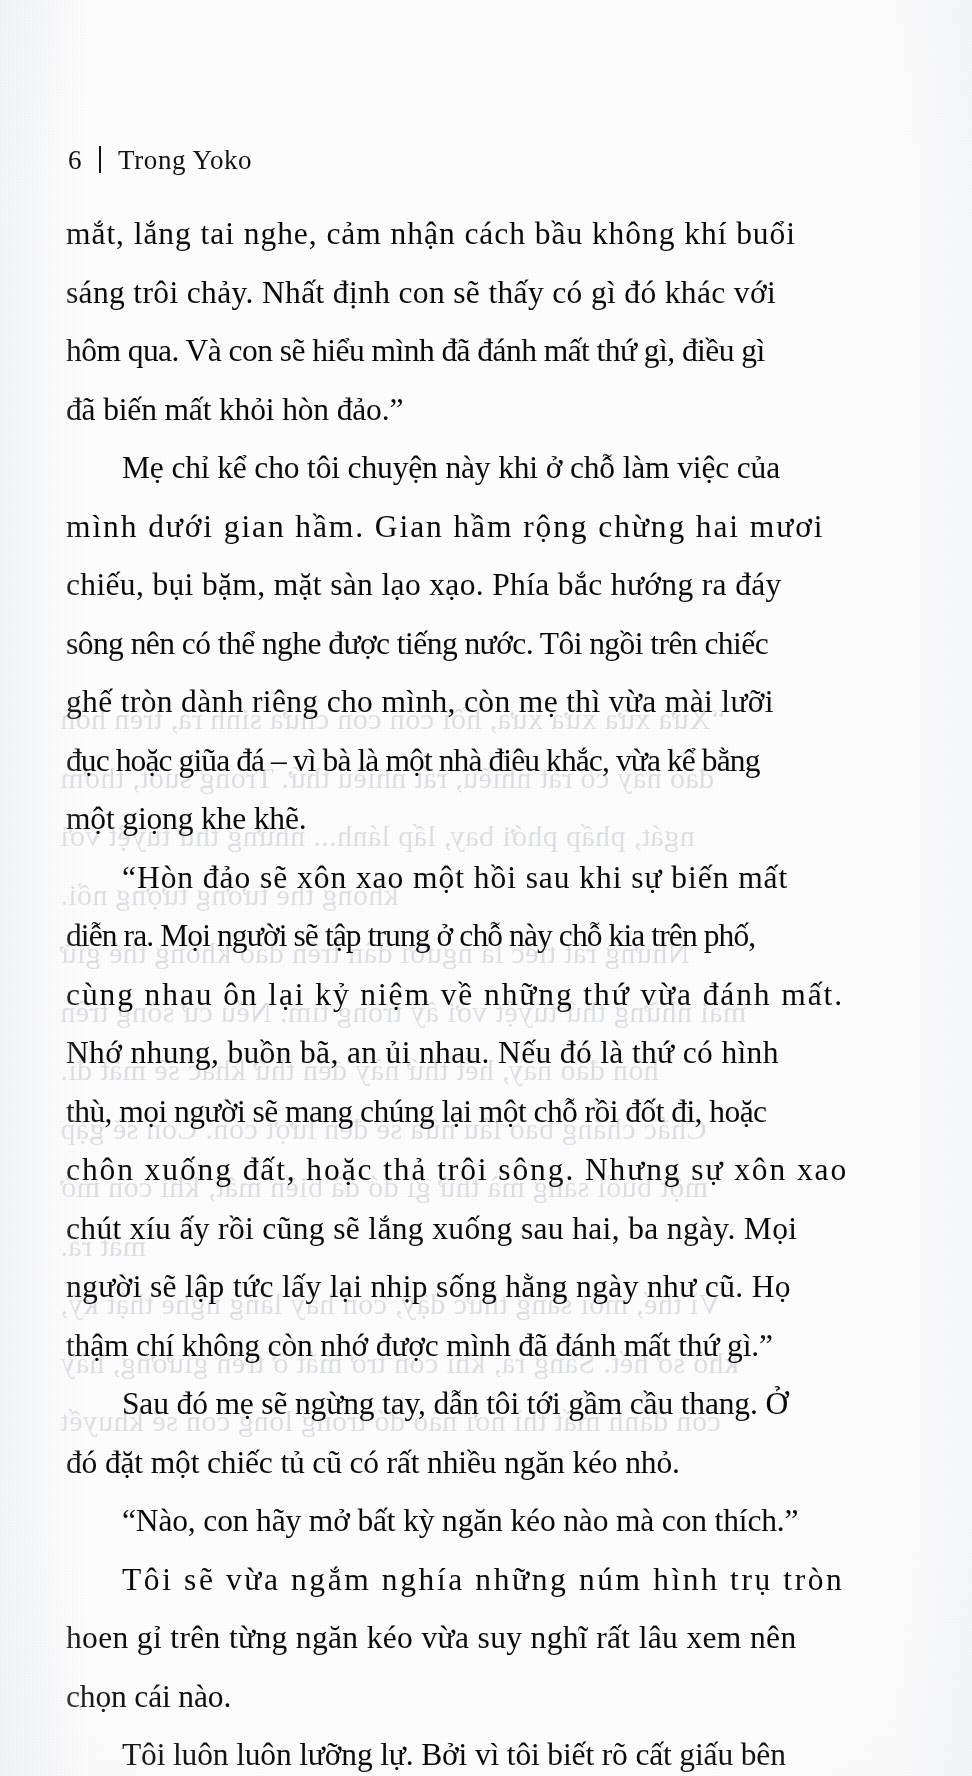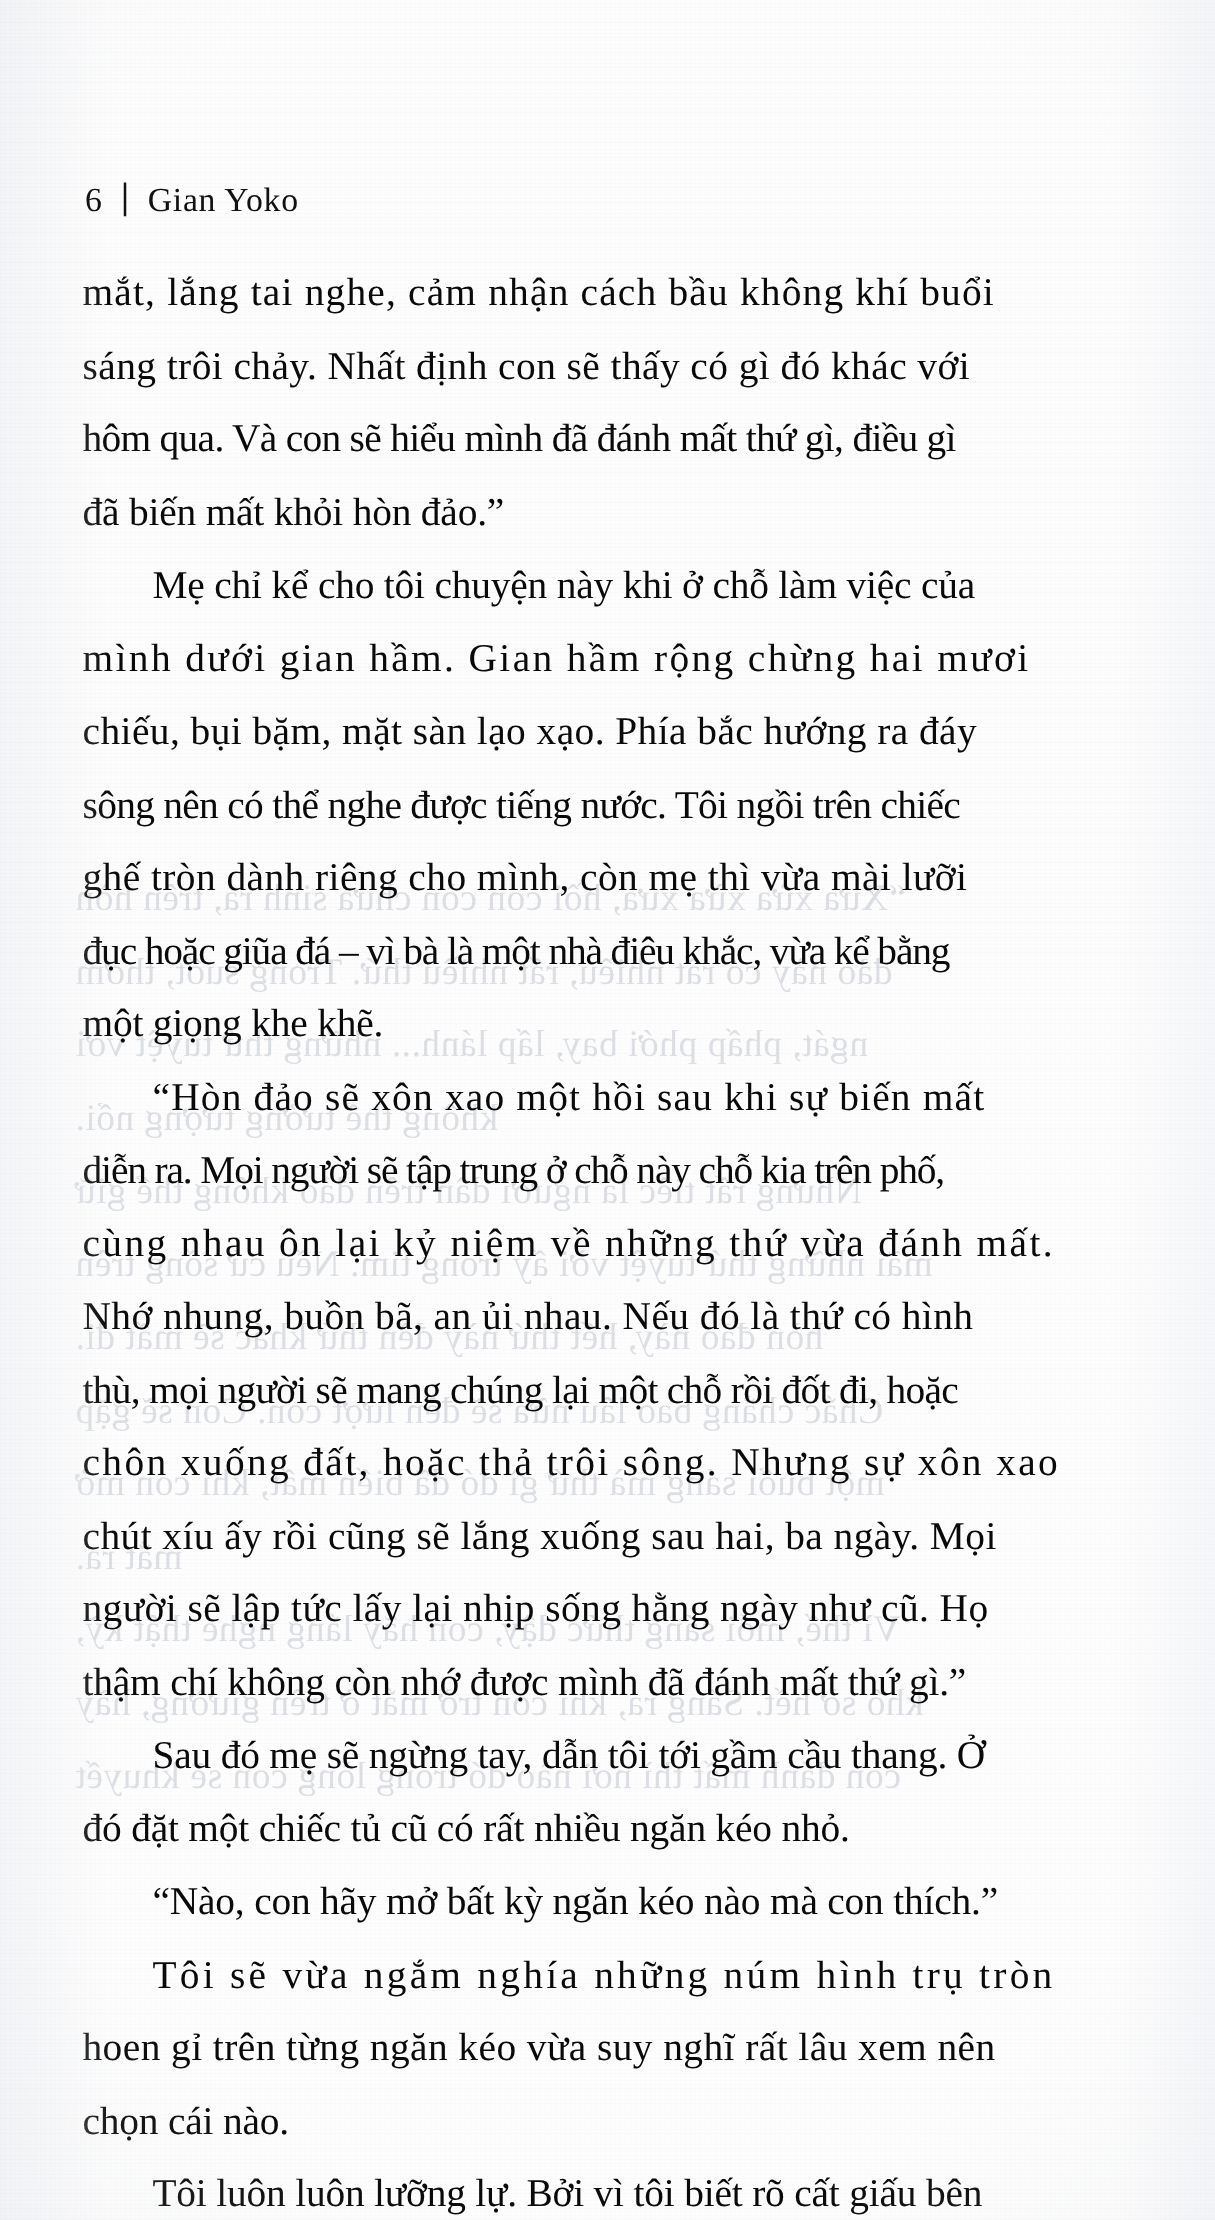--- a/index.html
+++ b/index.html
@@ -117,21 +117,21 @@
 </head>
 <body>
 
 <div class="page">
 
   <div class="showthrough" id="showthrough"><div>“Xưa xửa xừa xưa, hồi con còn chưa sinh ra, trên hòn</div><div>đảo này có rất nhiều, rất nhiều thứ. Trong suốt, thơm</div><div>ngát, phấp phới bay, lấp lánh... những thứ tuyệt vời</div><div>không thể tưởng tượng nổi.</div><div>Nhưng rất tiếc là người dân trên đảo không thể giữ</div><div>mãi những thứ tuyệt vời ấy trong tim. Nếu cứ sống trên</div><div>hòn đảo này, hết thứ này đến thứ khác sẽ mất đi.</div><div>Chắc chẳng bao lâu nữa sẽ đến lượt con. Con sẽ gặp</div><div>một buổi sáng mà thứ gì đó đã biến mất, khi con mở</div><div>mắt ra.</div><div>Vì thế, mỗi sáng thức dậy, con hãy lắng nghe thật kỹ,</div><div>khô sờ hết. Sáng ra, khi con trở mắt ở trên giường, hãy</div><div>con đánh mất thì nơi nào đó trong lòng con sẽ khuyết</div></div>
 
   <div class="running-head">
     <span class="rh-folio">6</span>
     <span class="rh-rule"></span>
-    <span class="rh-author">Gian Yoko</span>
+    <span class="rh-author">Trong Yoko</span>
   </div>
 
   <div class="body-block" id="body-block">
       <div class="line j1">mắt, lắng tai nghe, cảm nhận cách bầu không khí buổi</div>
       <div class="line j2">sáng trôi chảy. Nhất định con sẽ thấy có gì đó khác với</div>
       <div class="line j5">hôm qua. Và con sẽ hiểu mình đã đánh mất thứ gì, điều gì</div>
       <div class="line j3">đã biến mất khỏi hòn đảo.”</div>
       <div class="line j3 indent">Mẹ chỉ kể cho tôi chuyện này khi ở chỗ làm việc của</div>
       <div class="line j4">mình dưới gian hầm. Gian hầm rộng chừng hai mươi</div>
       <div class="line j2">chiếu, bụi bặm, mặt sàn lạo xạo. Phía bắc hướng ra đáy</div>

